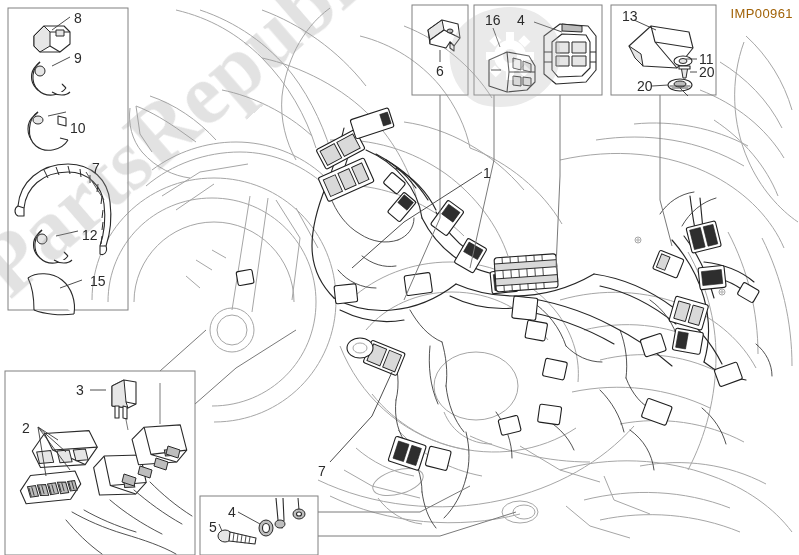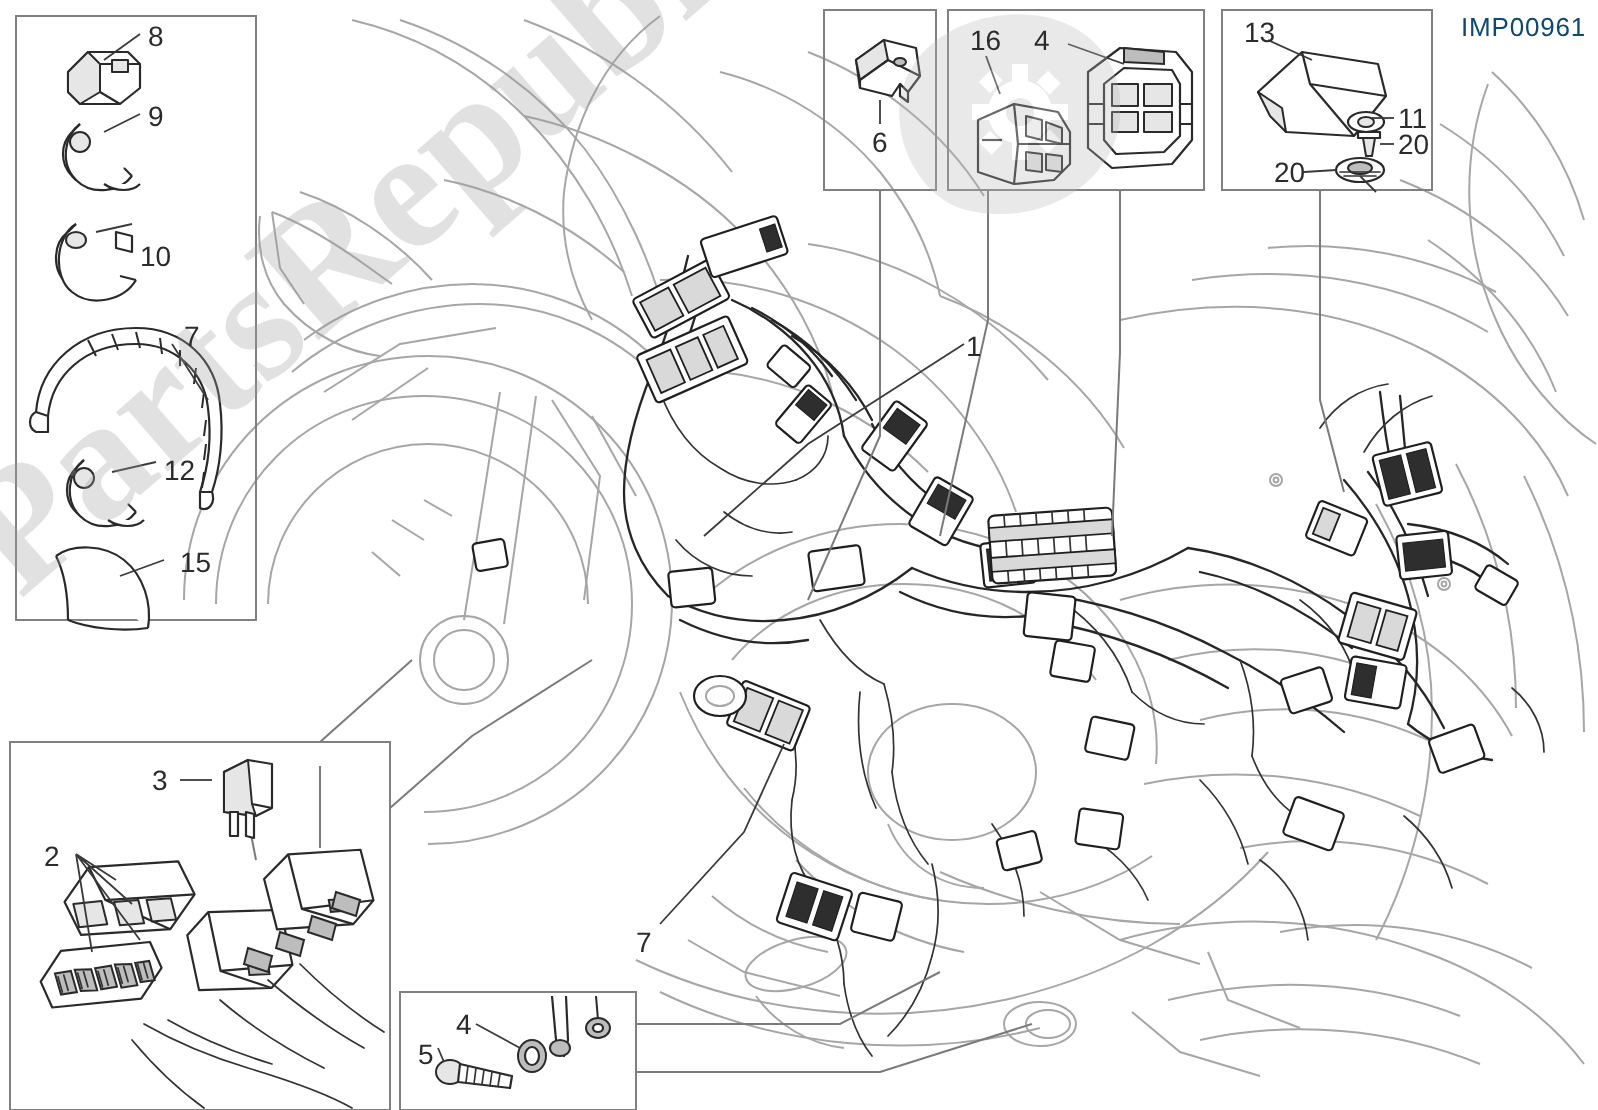--- a/index.html
+++ b/index.html
@@ -1,19 +1,19 @@
 <!DOCTYPE html>
 <html><head>
 <meta charset="utf-8">
 <style>
   html,body{margin:0;padding:0;background:#fff;}
   body{width:799px;height:555px;font-family:"Liberation Sans",sans-serif;overflow:hidden;}
   #stage{position:relative;width:799px;height:555px;background:#ffffff;}
   #stage svg{position:absolute;left:0;top:0;}
-  .imgid{position:absolute;right:6px;top:6px;font-size:13px;color:#0c4a6e;letter-spacing:.4px;}
+  .imgid{position:absolute;right:6px;top:6px;font-size:13px;color:#a16207;letter-spacing:.4px;}
   .lbl{position:absolute;font-size:14px;color:#2b2b2b;font-family:"Liberation Sans",sans-serif;line-height:1;}
   .wm{position:absolute;left:20px;top:150px;width:560px;height:330px;pointer-events:none;}
 </style>
 </head>
 <body>
 
 <div id="stage">
 
   <svg width="799" height="555" viewBox="0 0 799 555">
     <defs>

